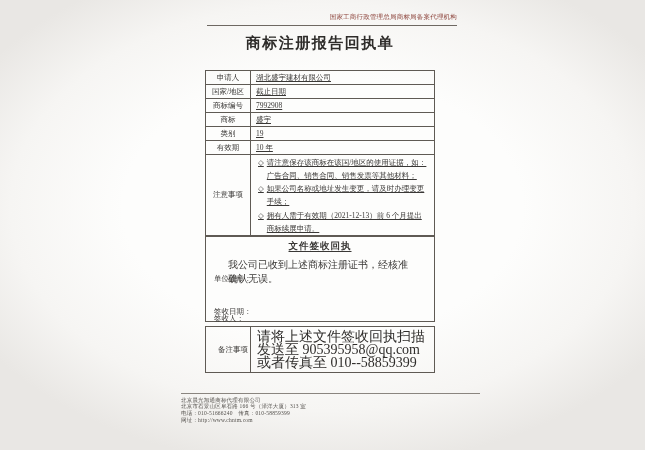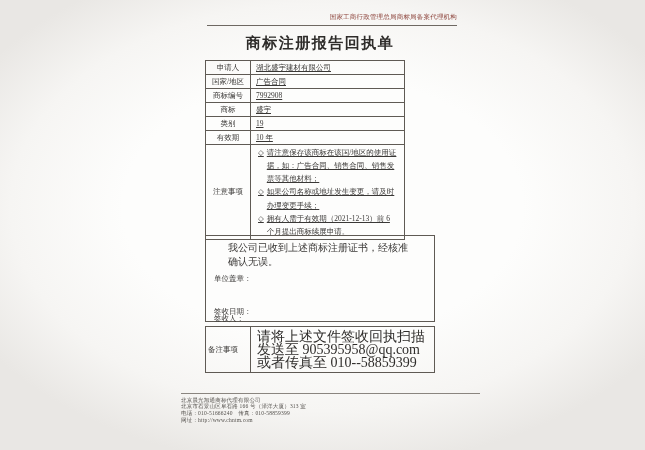--- a/index.html
+++ b/index.html
@@ -17,21 +17,21 @@
     position:absolute; top:13px; left:207px; width:250px;
     text-align:right; font-size:6.5px; letter-spacing:0.2px;
     color:#8b4038; padding-bottom:3px; border-bottom:1px solid #6e6862;
   }
   .doc-title {
     position:absolute; top:34px; left:185px; width:270px;
     text-align:center; font-size:15px; font-weight:bold;
     letter-spacing:1.5px; color:#2e2c2a;
   }
   table { border-collapse:collapse; }
-  .info-table { position:absolute; top:60px; left:205px; width:200px; }
+  .info-table { position:absolute; top:70px; left:205px; width:230px; }
   .info-table td { border:1px solid #5f5a54; font-size:7.5px; }
   .info-table td.lbl { width:40px; text-align:center; padding:1px 2px; height:11px; }
   .info-table td.val { padding:1px 5px;text-decoration:underline; }
   .notes-cell { padding:4px 5px 5px; }
   .note-item { display:flex; line-height:1.75; font-size:7.5px; }
   .note-bullet { flex:0 0 auto; margin:0 3px 0 2px; }
 
   .receipt-box {
     position:absolute; top:235px; left:205px; width:230px; height:87px;
     border:1px solid #5f5a54; box-sizing:border-box;
@@ -40,21 +40,21 @@
     text-align:center; font-size:9.5px; font-weight:bold; letter-spacing:1px;
     text-decoration:underline; text-underline-offset:2px; margin-top:4px;
   }
   .receipt-statement { font-size:10px; margin:5px 22px 0; }
   .receipt-stamp  { position:absolute; left:8px; top:38px; font-size:7.5px; }
   .receipt-signer { position:absolute; left:8px; top:78px; font-size:7.5px; }
   .receipt-date   { position:absolute; left:8px; top:71px; font-size:7.5px; }
 
   .remarks-table { position:absolute; top:326px; left:205px; width:230px; }
   .remarks-table td { border:1px solid #5f5a54; }
-  .remarks-lbl { width:40px; text-align:left; font-size:7.5px; padding:2px; }
+  .remarks-lbl { width:40px; text-align:right; font-size:7.5px; padding:2px; }
   .remarks-val { font-size:14px; padding:3px 6px; line-height:13px; color:#2f2d2b; }
 
   .footer {
     position:absolute; top:393px; left:181px; width:299px;
     border-top:1px solid #8a857f; padding-top:2.5px;
   }
   .footer div { font-size:5.5px; line-height:6.8px; color:#54514d; letter-spacing:0.2px; }
 </style>
 </head>
 <body>
@@ -66,21 +66,21 @@
   <div class="doc-title">商标注册报告回执单</div>
 
   <table class="info-table">
     <tbody>
       <tr>
         <td class="lbl">申请人</td>
         <td class="val">湖北盛宇建材有限公司</td>
       </tr>
       <tr>
         <td class="lbl">国家/地区</td>
-        <td class="val">广告合同</td>
+        <td class="val">截止日期</td>
       </tr>
       <tr>
         <td class="lbl">商标编号</td>
         <td class="val">7992908</td>
       </tr>
       <tr>
         <td class="lbl">商标</td>
         <td class="val">盛宇</td>
       </tr>
       <tr>
@@ -105,20 +105,21 @@
           <div class="note-item">
             <span class="note-bullet">◇</span>
             <span>拥有人需于有效期（2021-12-13）前 6 个月提出商标续展申请。</span>
           </div>
         </td>
       </tr>
     </tbody>
   </table>
 
   <div class="receipt-box">
+    <div class="receipt-title">文件签收回执</div>
     <div class="receipt-statement">我公司已收到上述商标注册证书，经核准确认无误。</div>
     <div class="receipt-stamp">单位盖章：</div>
     <div class="receipt-signer">签收人：</div>
     <div class="receipt-date">签收日期：</div>
   </div>
 
   <table class="remarks-table">
     <tbody>
       <tr>
         <td class="remarks-lbl">备注事项</td>

